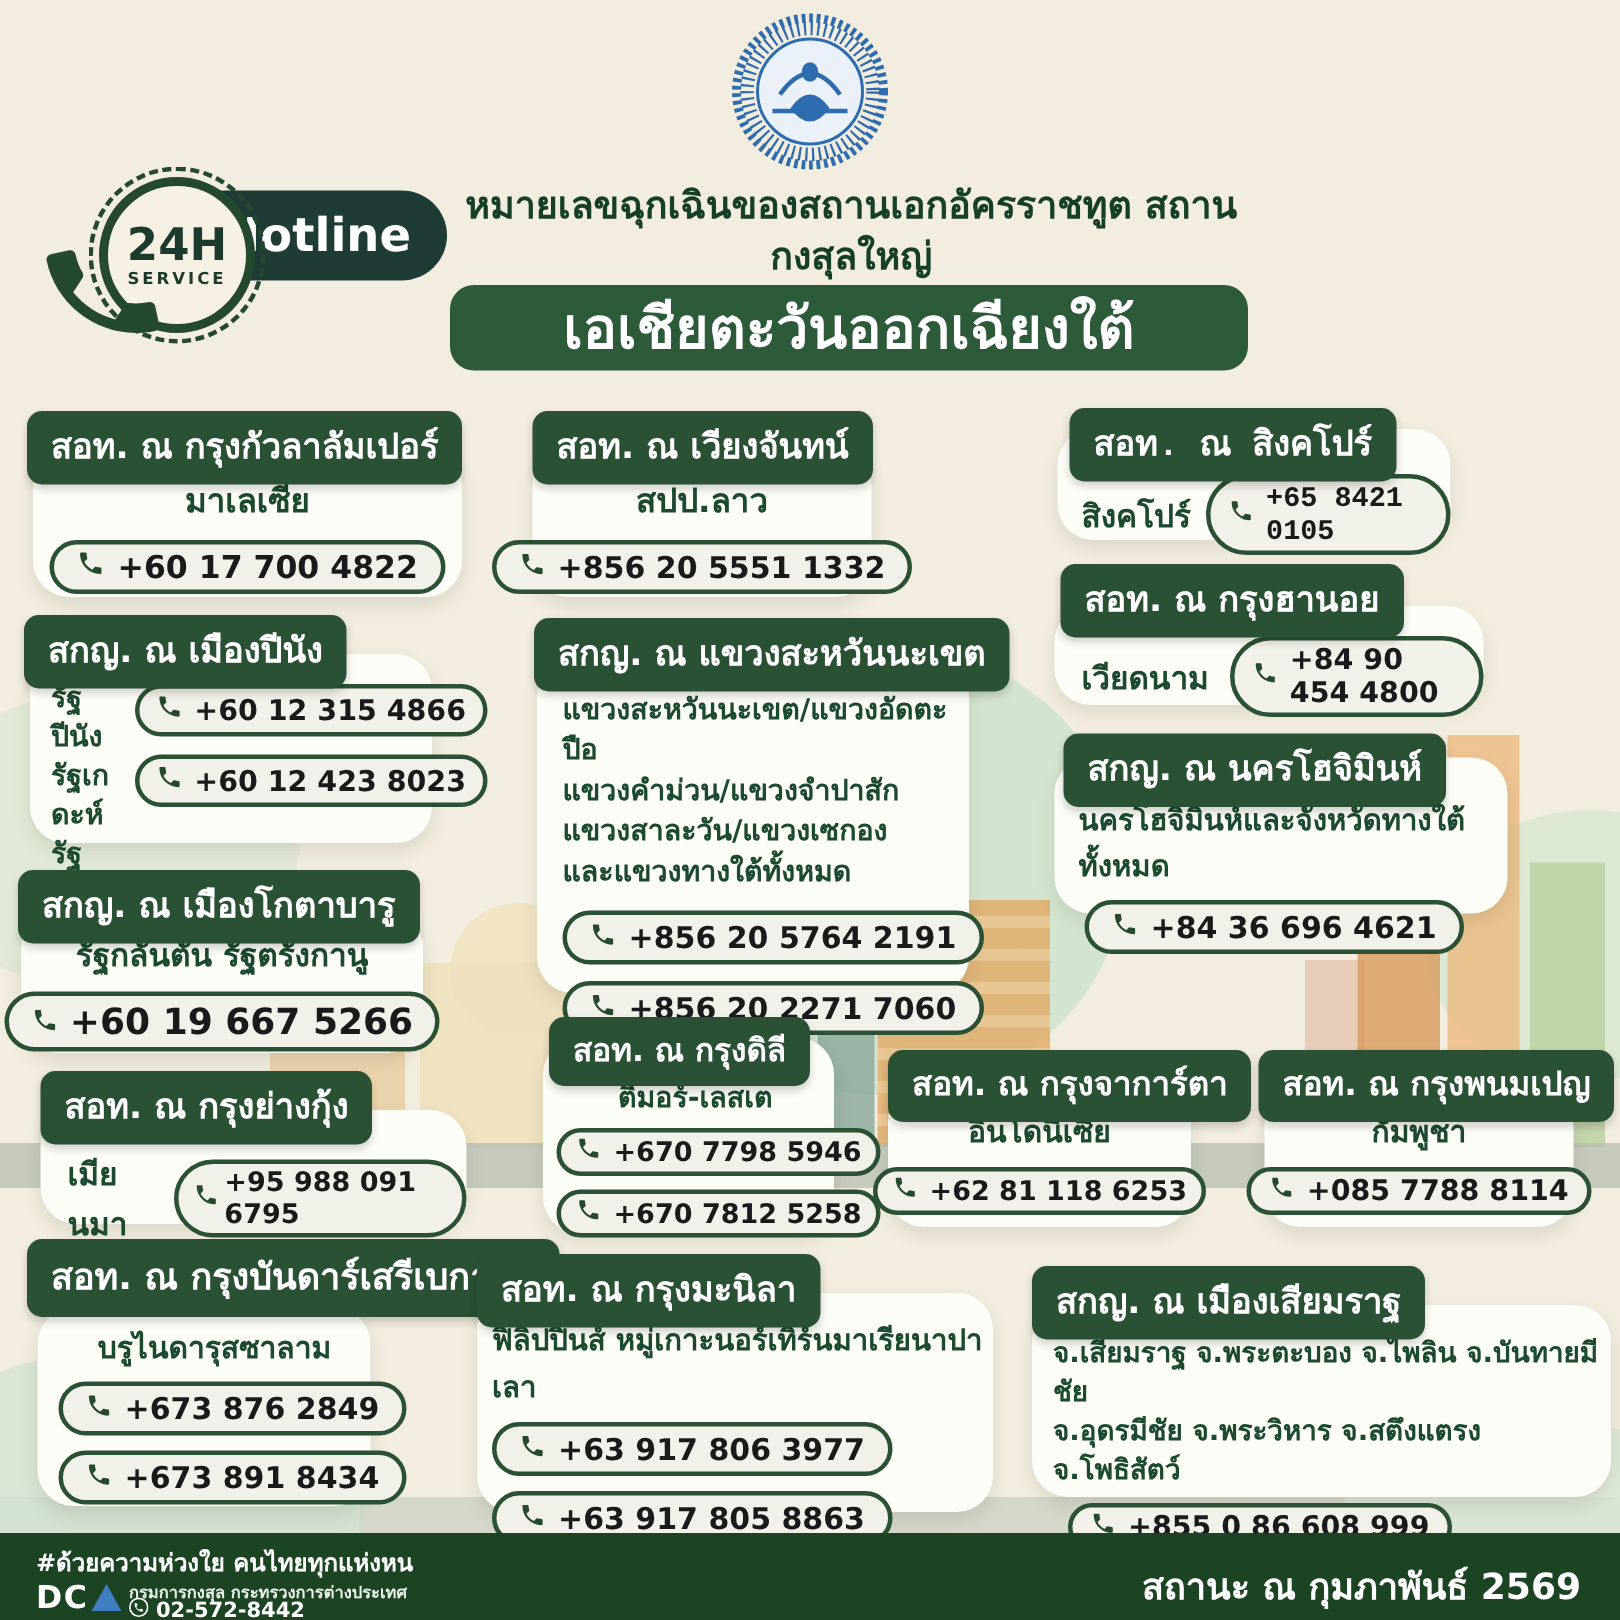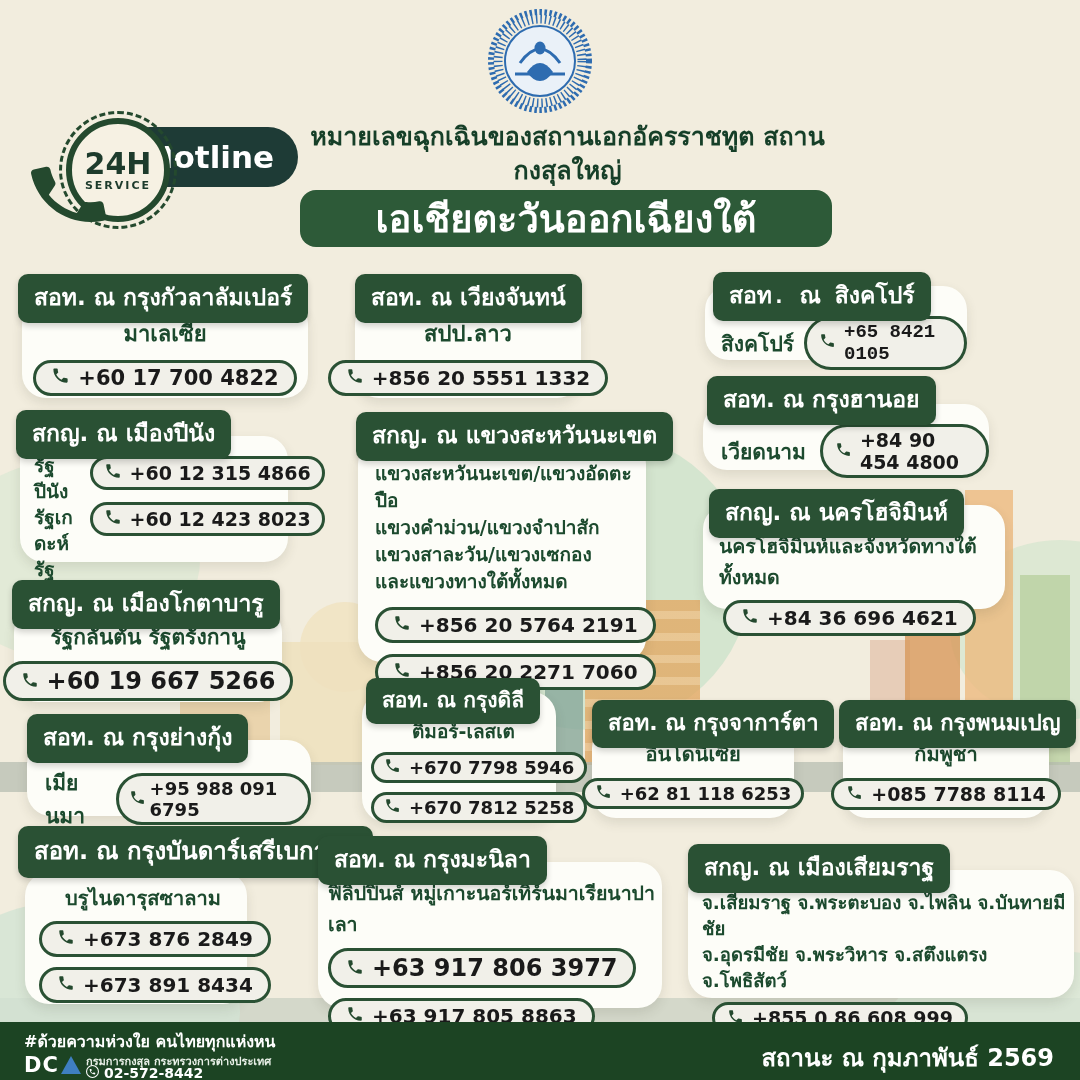--- a/index.html
+++ b/index.html
@@ -239,21 +239,21 @@
           </svg></span>
       <span>+670 7812 5258</span>
     </div>
   </div>
 </div>
 
 <div class="card" style="left:318px;top:862px;width:344px;height:146px;">
   <div class="tpill" style="left:0;top:-26px;">สอท. ณ กรุงมะนิลา</div>
   <div style="padding:16px 0 0 10px;display:flex;flex-direction:column;">
     <span class="plabel" style="font-size:19.5px;margin-bottom:8px;">ฟิลิปปินส์ หมู่เกาะนอร์เทิร์นมาเรียนาปาเลา</span>
-    <div class="ppill" style="font-size:24px;margin-bottom:10px;">
+    <div class="ppill" style="font-size:20px;margin-bottom:10px;">
       <span><svg width="18" height="18" viewBox="0 0 24 24">
             <path fill="#24492e" d="M6.62 10.79c1.44 2.83 3.76 5.14 6.59 6.59l2.2-2.21c.27-.27.67-.36 1.02-.24 1.12.37 2.33.57 3.57.57.55 0 1 .45 1 1V20c0 .55-.45 1-1 1-9.39 0-17-7.61-17-17 0-.55.45-1 1-1h3.5c.55 0 1 .45 1 1 0 1.25.2 2.45.57 3.57.11.35.03.74-.25 1.02l-2.2 2.2z"></path>
           </svg></span>
       <span>+63 917 806 3977</span>
     </div>
     <div class="ppill" style="font-size:20px;">
       <span><svg width="18" height="18" viewBox="0 0 24 24">
             <path fill="#24492e" d="M6.62 10.79c1.44 2.83 3.76 5.14 6.59 6.59l2.2-2.21c.27-.27.67-.36 1.02-.24 1.12.37 2.33.57 3.57.57.55 0 1 .45 1 1V20c0 .55-.45 1-1 1-9.39 0-17-7.61-17-17 0-.55.45-1 1-1h3.5c.55 0 1 .45 1 1 0 1.25.2 2.45.57 3.57.11.35.03.74-.25 1.02l-2.2 2.2z"></path>
           </svg></span>
       <span>+63 917 805 8863</span>

